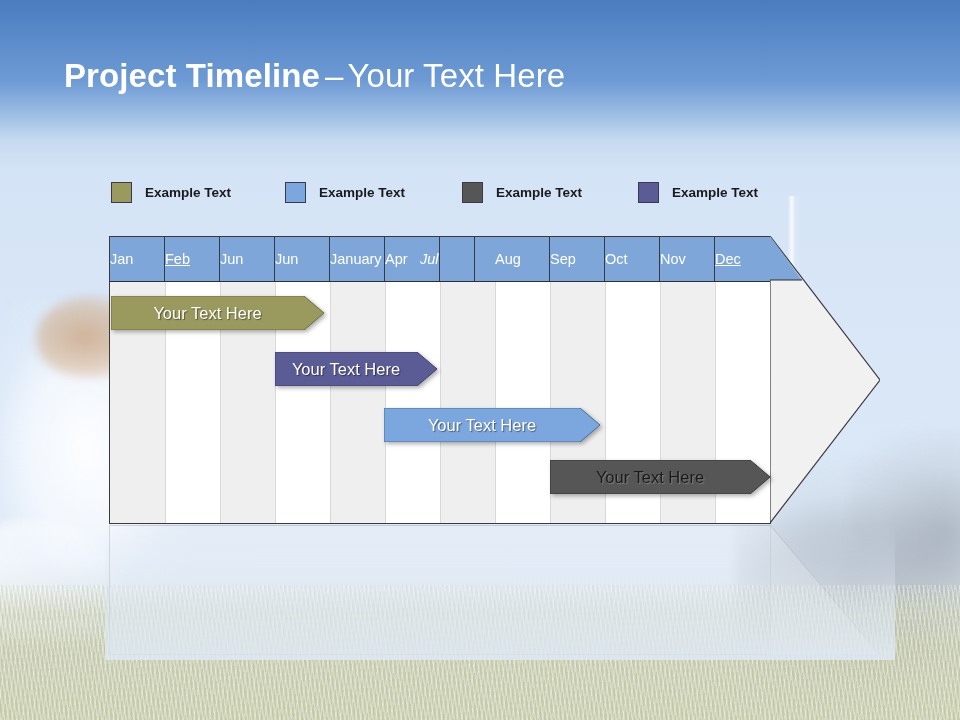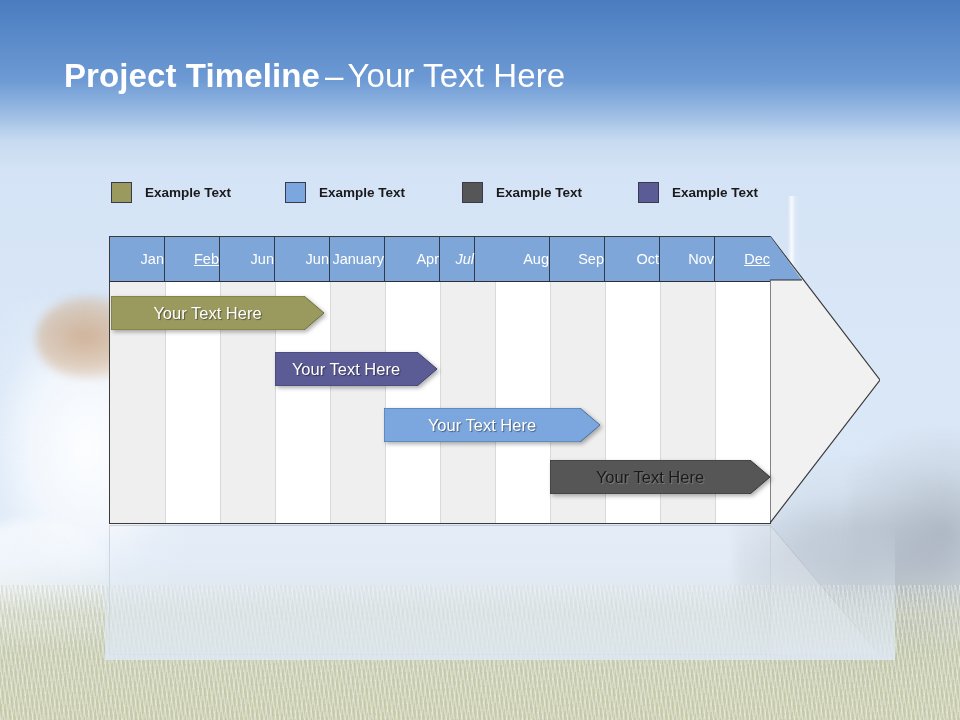--- a/index.html
+++ b/index.html
@@ -225,21 +225,21 @@
     background: #7ea6d8;
     border-bottom: 1px solid #2f2f2f;
     box-sizing: border-box;
   }
   .hdr-cell {
     position: absolute;
     top: 0;
     width: 55px;
     height: 44px;
     line-height: 44px;
-    text-align: right;
+    text-align: left;
     color: #ffffff;
     font-size: 14.5px;
     border-right: 1px solid #2f3a4a;
     box-sizing: border-box;
   }
   .hdr-cell:last-of-type { border-right: none; text-decoration: underline; }
 
   
   .chart-point {
     position: absolute;

